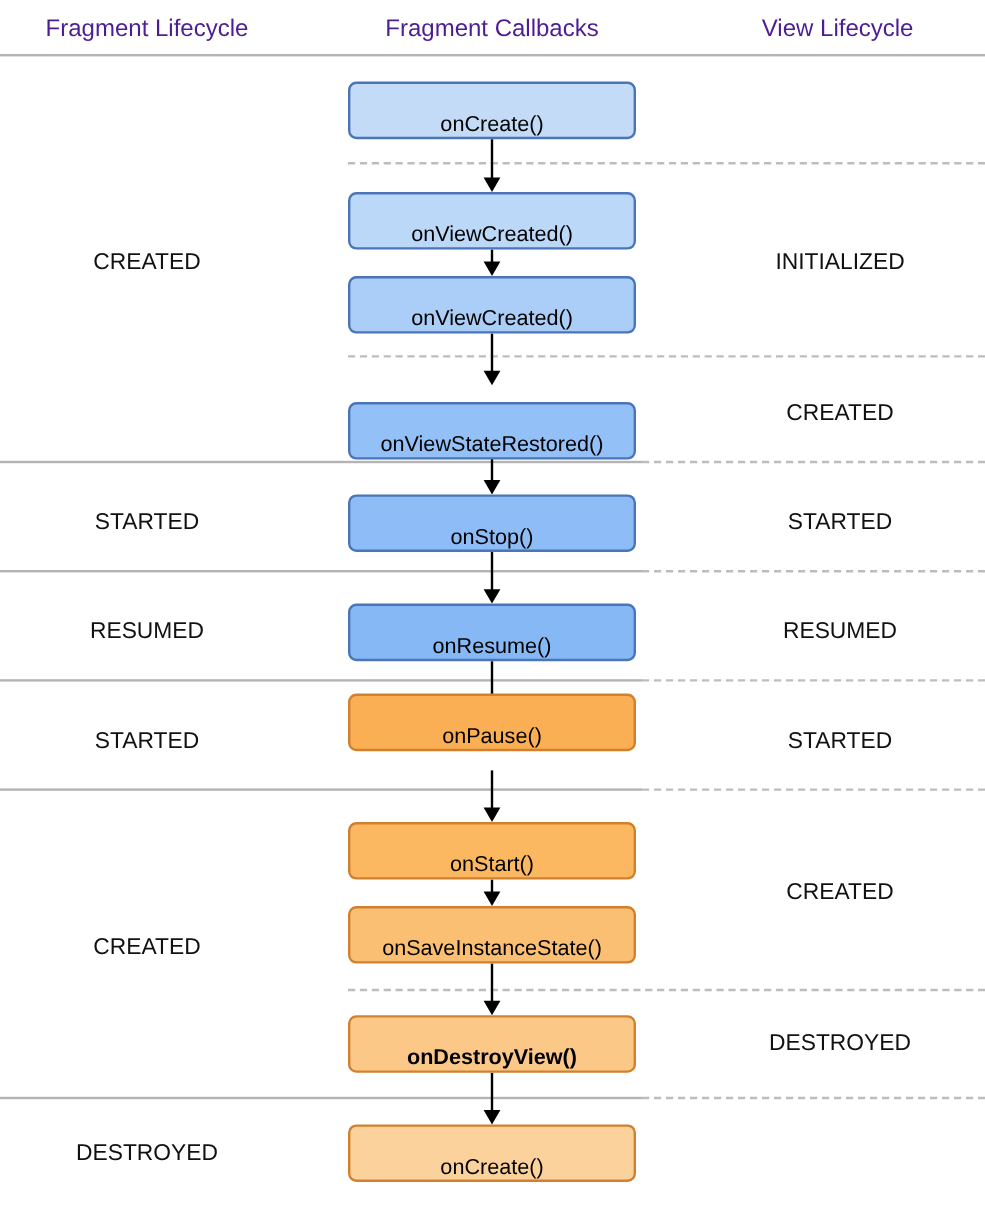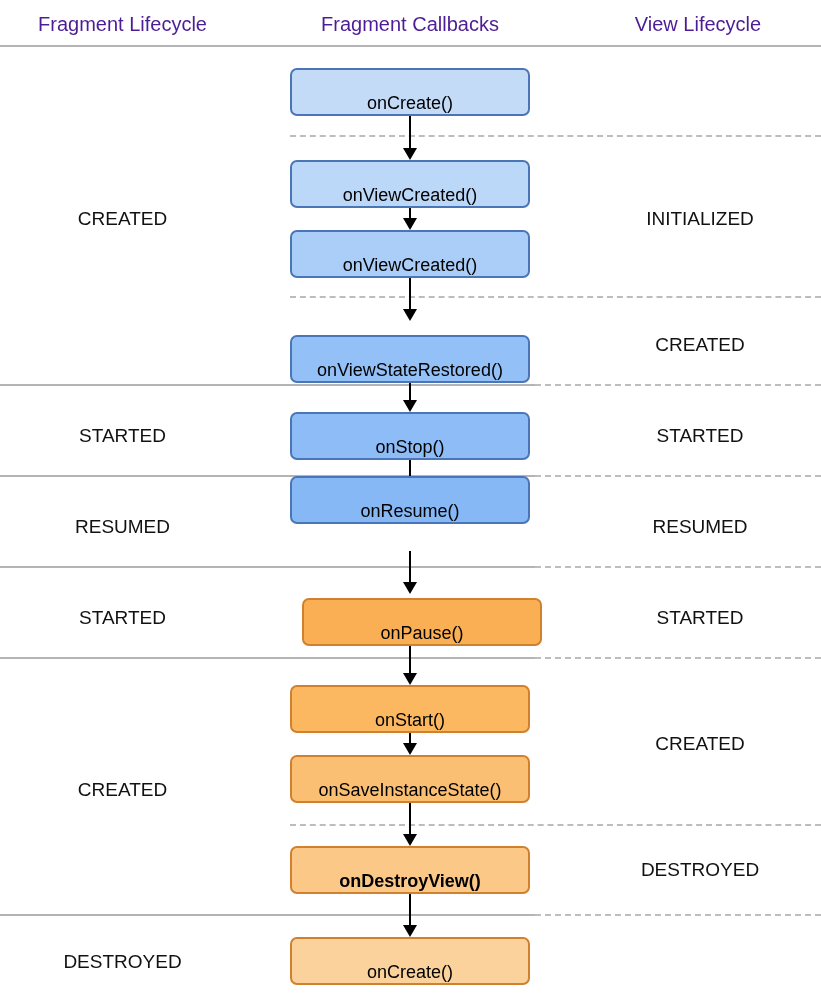--- a/index.html
+++ b/index.html
@@ -89,24 +89,24 @@
       </div>
       <div class="box" style="top: 230px; background: rgb(170, 206, 247);">
         <span>onViewCreated()</span>
       </div>
       <div class="box" style="top: 335px; background: rgb(147, 192, 246);">
         <span>onViewStateRestored()</span>
       </div>
       <div class="box" style="top: 412px; background: rgb(141, 188, 246);">
         <span>onStop()</span>
       </div>
-      <div class="box" style="top: 476px; background: rgb(133, 184, 245);">
+      <div class="box" style="top: 503px; background: rgb(133, 184, 245);">
         <span>onResume()</span>
       </div>
-      <div class="box orange" style="top: 598px; background: rgb(251, 175, 84); margin-left: 12px;">
+      <div class="box orange" style="top: 578px; background: rgb(251, 175, 84);">
         <span>onPause()</span>
       </div>
       <div class="box orange" style="top: 685px; background: rgb(251, 184, 97);">
         <span>onStart()</span>
       </div>
       <div class="box orange" style="top: 755px; background: rgb(251, 191, 115);">
         <span>onSaveInstanceState()</span>
       </div>
       <div class="box orange" style="top: 846px; background: rgb(252, 200, 136); font-weight: bold;">
         <span>onDestroyView()</span>

